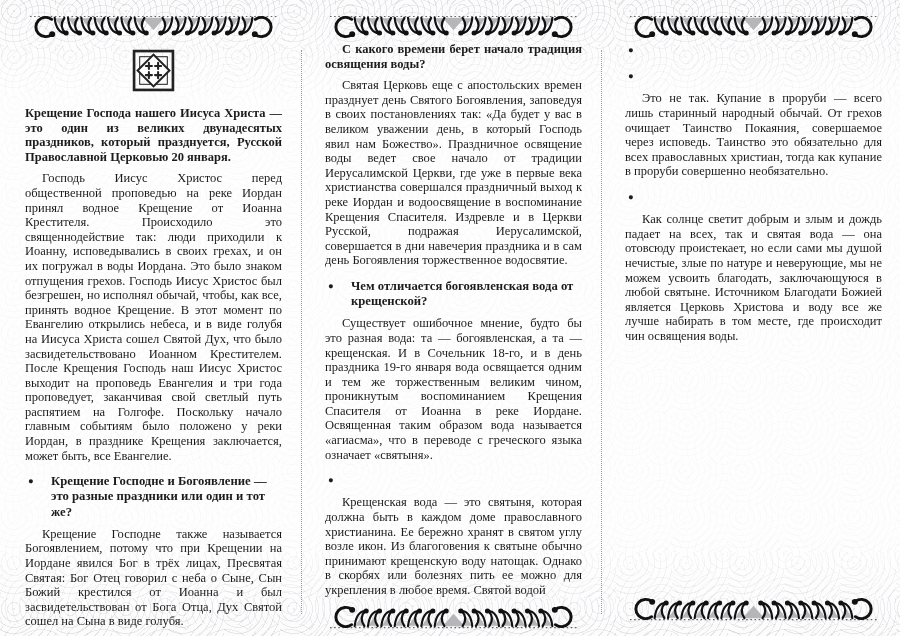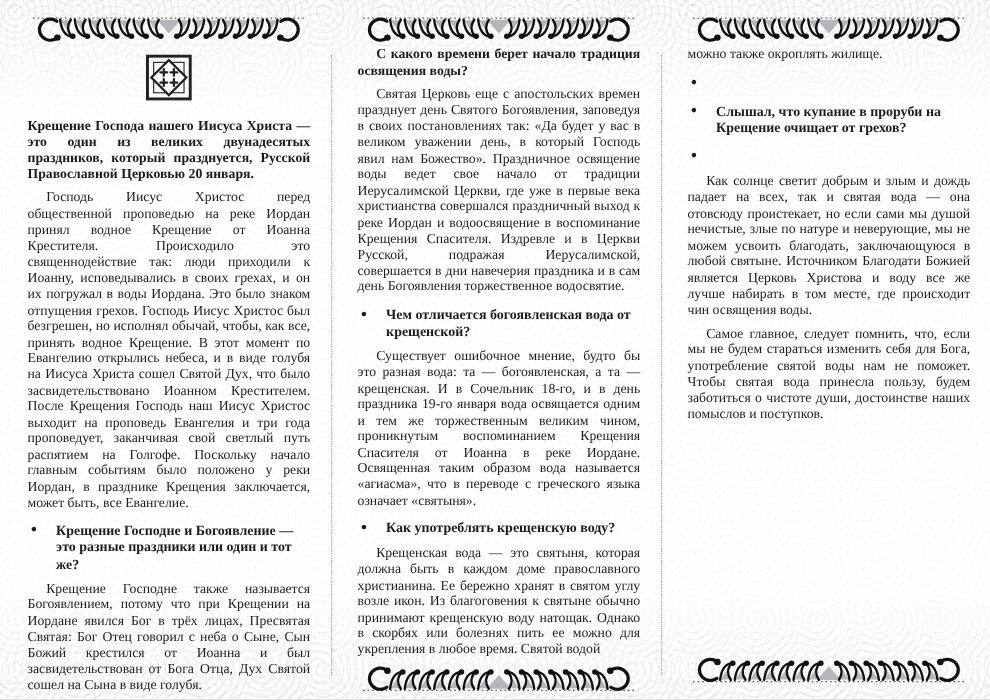--- a/index.html
+++ b/index.html
@@ -153,43 +153,40 @@
     </svg>
     <p class="h-indent">С какого времени берет начало традиция освящения воды?</p>
     <p class="para">Святая Церковь еще с апостольских времен празднует день Святого Богоявления, заповедуя в своих постановлениях так: «Да будет у вас в великом уважении день, в который Господь явил нам Божество». Праздничное освящение воды ведет свое начало от традиции Иерусалимской Церкви, где уже в первые века христианства совершался праздничный выход к реке Иордан и водоосвящение в воспоминание Крещения Спасителя. Издревле и в Церкви Русской, подражая Иерусалимской, совершается в дни навечерия праздника и в сам день Богоявления торжественное водосвятие.</p>
     <div class="qh">
       <span class="bullet">●</span>
       <span class="qh-text">Чем отличается богоявленская вода от крещенской?</span>
     </div>
     <p class="para">Существует ошибочное мнение, будто бы это разная вода: та — богоявленская, а та — крещенская. И в Сочельник 18-го, и в день праздника 19-го января вода освящается одним и тем же торжественным великим чином, проникнутым воспоминанием Крещения Спасителя от Иоанна в реке Иордане. Освященная таким образом вода называется «агиасма», что в переводе с греческого языка означает «святыня».</p>
     <div class="qh">
       <span class="bullet">●</span>
-      <span class="qh-text">Как употреблять крещенскую воду?</span>
     </div>
     <p class="para">Крещенская вода — это святыня, которая должна быть в каждом доме православного христианина. Ее бережно хранят в святом углу возле икон. Из благоговения к святыне обычно принимают крещенскую воду натощак. Однако в скорбях или болезнях пить ее можно для укрепления в любое время. Святой водой</p>
     <svg class="border-svg border-bottom" viewBox="0 0 260 26" preserveAspectRatio="none">
       <use href="#border-full" transform="translate(0,26) scale(1,-1)"></use>
     </svg>
   </div>
 
   <div class="panel">
     <svg class="border-svg border-top" viewBox="0 0 260 26" preserveAspectRatio="none">
       <use href="#border-full"></use>
     </svg>
-    <p class="para" style="text-indent:0;margin-top:3px;">можно также окроплять жилище.</p>
     <div class="qh">
       <span class="bullet">●</span>
     </div>
     <div class="qh">
       <span class="bullet">●</span>
-      <span class="qh-text">Слышал, что купание в проруби на Крещение очищает от грехов?</span>
     </div>
+    <p class="para">Это не так. Купание в проруби — всего лишь старинный народный обычай. От грехов очищает Таинство Покаяния, совершаемое через исповедь. Таинство это обязательно для всех православных христиан, тогда как купание в проруби совершенно необязательно.</p>
     <div class="qh">
       <span class="bullet">●</span>
     </div>
     <p class="para">Как солнце светит добрым и злым и дождь падает на всех, так и святая вода — она отовсюду проистекает, но если сами мы душой нечистые, злые по натуре и неверующие, мы не можем усвоить благодать, заключающуюся в любой святыне. Источником Благодати Божией является Церковь Христова и воду все же лучше набирать в том месте, где происходит чин освящения воды.</p>
-    <p class="para">Самое главное, следует помнить, что, если мы не будем стараться изменить себя для Бога, употребление святой воды нам не поможет. Чтобы святая вода принесла пользу, будем заботиться о чистоте души, достоинстве наших помыслов и поступков.</p>
     <svg class="border-svg border-bottom" viewBox="0 0 260 26" preserveAspectRatio="none">
       <use href="#border-full" transform="translate(0,26) scale(1,-1)"></use>
     </svg>
   </div>
 
 </div>
 
 </body></html>

